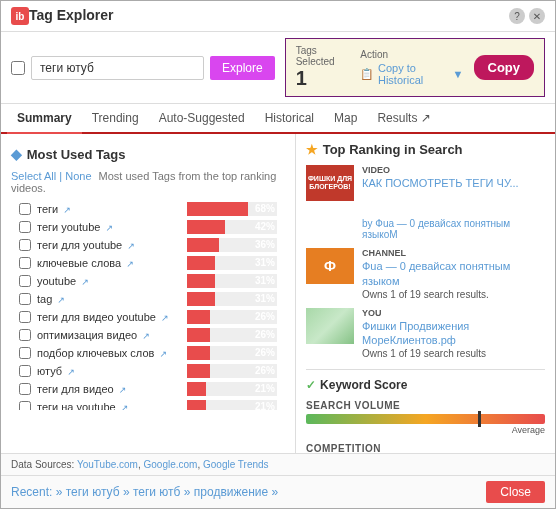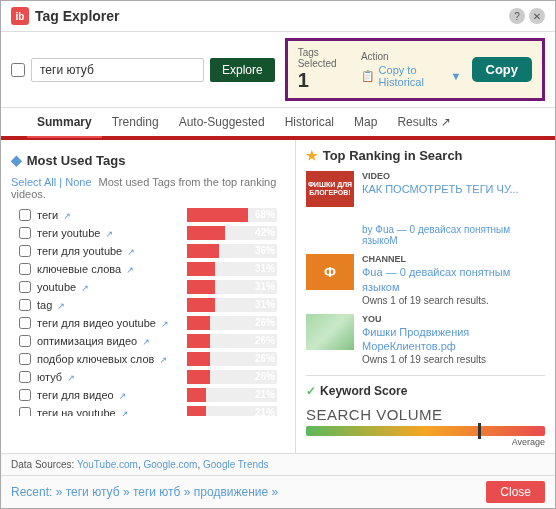--- a/index.html
+++ b/index.html
@@ -2,43 +2,43 @@
 <html><head>
   <meta charset="utf-8">
   <style>
     * { box-sizing: border-box; margin: 0; padding: 0; }
     body { font-family: Arial, sans-serif; font-size: 12px; background: #f0f0f0; width: 556px; height: 509px; overflow: hidden; }
 
     .window { width: 556px; height: 509px; background: #fff; border: 1px solid #aaa; display: flex; flex-direction: column; }
 
     
     .title-bar { background: #fff; border-bottom: 1px solid #ddd; padding: 6px 10px; display: flex; align-items: center; justify-content: space-between; }
-    .title-bar-left { display: flex; align-items: center; gap: 6px; }
+    .title-bar-left { display: flex; align-items: flex-start; }
     .title-bar-logo { width: 18px; height: 18px; background: #e84c4c; border-radius: 3px; display: flex; align-items: center; justify-content: center; color: white; font-weight: bold; font-size: 10px; }
     .title-bar-title { font-size: 14px; font-weight: bold; color: #333; }
     .title-bar-controls { display: flex; gap: 4px; }
     .title-btn { width: 16px; height: 16px; border-radius: 50%; border: none; cursor: pointer; font-size: 10px; display: flex; align-items: center; justify-content: center; background: #ccc; color: #555; }
 
     
     .header-area { display: flex; align-items: center; padding: 6px 10px; background: #fff; border-bottom: 1px solid #ddd; gap: 10px; }
     .search-section { display: flex; align-items: center; gap: 6px; flex: 1; }
     .search-checkbox { width: 14px; height: 14px; }
     .search-input { border: 1px solid #ccc; padding: 4px 8px; font-size: 12px; flex: 1; border-radius: 2px; color: #333; }
-    .explore-btn { background: #14532d; color: white; border: none; padding: 5px 12px; font-size: 12px; cursor: pointer; border-radius: 2px; }
-
-    .tags-selected-box { background: #f9f5e0; border: 3px solid #701a75; padding: 6px 10px; display: flex; align-items: center; gap: 10px; min-width: 200px; }
+    .explore-btn { background: #d946ef; color: white; border: none; padding: 5px 12px; font-size: 12px; cursor: pointer; border-radius: 2px; }
+
+    .tags-selected-box { background: #f9f5e0; border: 1px solid #701a75; padding: 6px 10px; display: flex; align-items: center; gap: 10px; min-width: 200px; }
     .tags-selected-label { font-size: 10px; color: #666; }
     .tags-selected-num { font-size: 20px; font-weight: bold; color: #333; }
     .action-section { display: flex; flex-direction: column; gap: 2px; }
     .action-label { font-size: 10px; color: #666; }
     .copy-to-clipboard { font-size: 11px; color: #5b9bd5; cursor: pointer; display: flex; align-items: center; gap: 4px; }
-    .copy-btn { background: #0f766e; color: white; border: none; padding: 5px 14px; font-size: 13px; font-weight: bold; cursor: pointer; border-radius: 5px; }
-
-    
-    .nav-tabs { display: flex; border-bottom: 4px solid #b91c1c; padding: 0 26px; background: #fff; }
+    .copy-btn { background: #be185d; color: white; border: none; padding: 5px 14px; font-size: 13px; font-weight: bold; cursor: pointer; border-radius: 11px; }
+
+    
+    .nav-tabs { display: flex; border-bottom: 2px solid #b91c1c; padding: 0 6px; background: #fff; }
     .nav-tab { padding: 7px 10px; font-size: 12px; cursor: pointer; color: #555; border-bottom: 2px solid transparent; margin-bottom: -2px; }
     .nav-tab.active { color: #333; border-bottom: 2px solid #e84c4c; font-weight: bold; }
 
     
     .main-content { display: flex; flex: 1; overflow: hidden; }
 
     
     .left-panel { width: 295px; border-right: 1px solid #ddd; overflow-y: auto; padding: 8px 0; }
     .panel-title { font-size: 13px; font-weight: bold; color: #333; padding: 4px 10px 6px; display: flex; align-items: center; gap: 5px; }
     .diamond-icon { color: #5b9bd5; font-size: 14px; }
@@ -71,21 +71,21 @@
     .result-title { font-size: 11px; color: #5b9bd5; cursor: pointer; line-height: 1.3; }
     .result-sub { font-size: 10px; color: #5b9bd5; margin-top: 28px; }
     .result-owns { font-size: 10px; color: #555; margin-top: 1px; }
 
     
     .keyword-score { margin-top: 10px; border-top: 1px solid #ddd; padding-top: 8px; }
     .keyword-score-title { font-size: 12px; font-weight: bold; color: #333; margin-bottom: 8px; display: flex; align-items: center; gap: 4px; }
     .check-icon { color: #5cb85c; }
 
     .score-row { margin-bottom: 8px; }
-    .score-label { font-size: 15px; font-weight: normal; color: #555; margin-bottom: 3px; letter-spacing: 0.5px; }
+    .score-label { font-size: 10px; font-weight: bold; color: #555; margin-bottom: 3px; letter-spacing: 0.5px; }
     .score-bar-bg { height: 10px; background: linear-gradient(to right, #5cb85c, #f5a623, #e84c4c); border-radius: 2px; position: relative; width: 100%; }
     .score-indicator { position: absolute; top: -3px; width: 3px; height: 16px; background: #333; }
     .score-avg-label { font-size: 9px; color: #555; text-align: right; margin-top: 1px; }
 
     .score-bar-bg2 { height: 10px; background: linear-gradient(to right, #5cb85c, #c8e88c); border-radius: 2px; position: relative; width: 100%; }
     .very-low-label { font-size: 9px; color: #555; text-align: right; margin-top: 1px; }
 
     
     .footer { border-top: 1px solid #ddd; padding: 5px 10px; display: flex; align-items: center; justify-content: space-between; background: #fafafa; }
     .data-sources { font-size: 10px; color: #555; }

